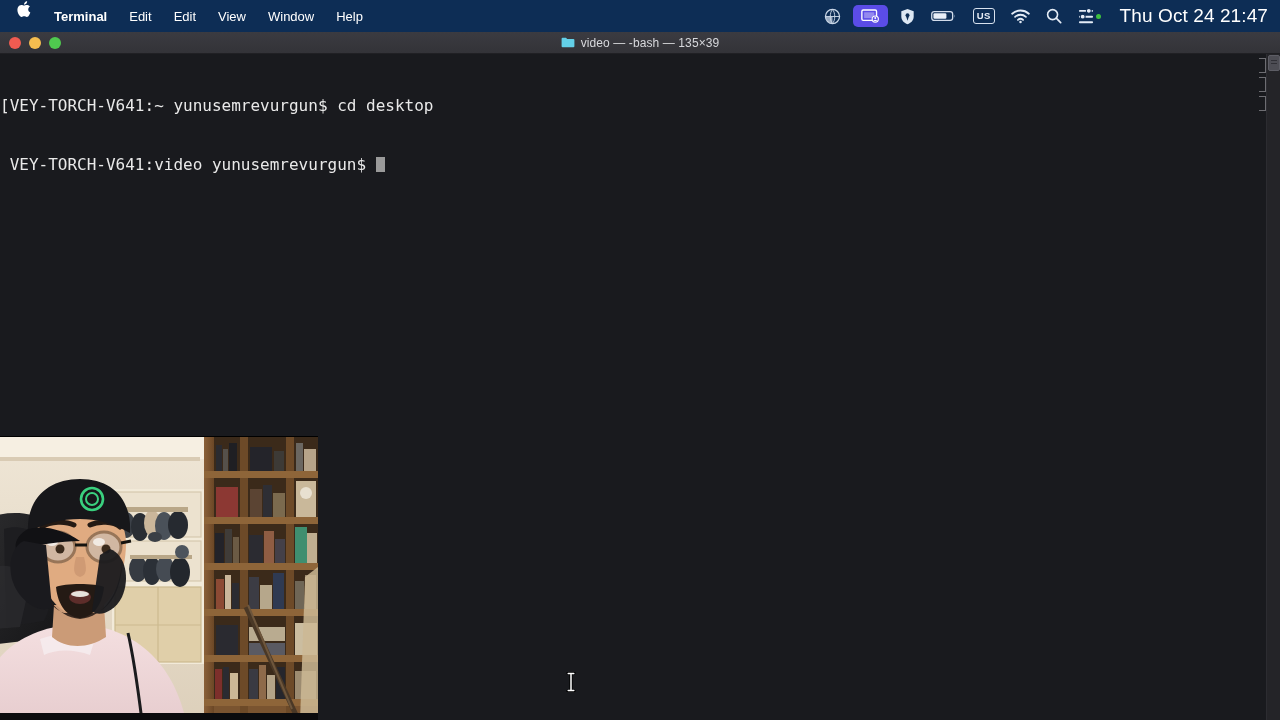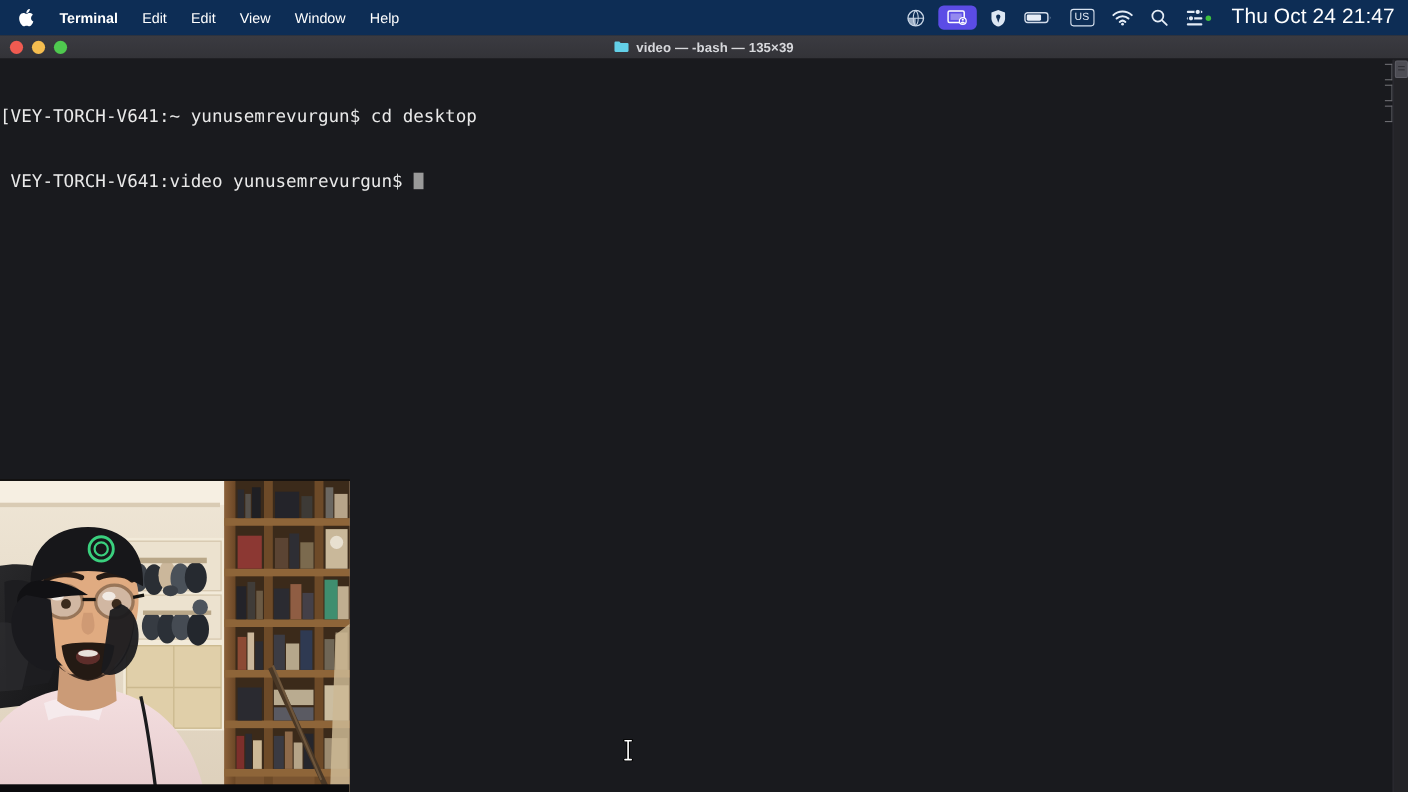--- a/index.html
+++ b/index.html
@@ -11,21 +11,21 @@
   #screen { position:relative; width:1280px; height:720px; background:#1b1b1f; }
 
   
   #menubar {
     position:absolute; top:0; left:0; width:1280px; height:32px;
     background:#0d2d55;
     display:flex; align-items:center;
     color:#f2f4f8; font-size:13px;
     z-index:50;
   }
-  #menubar-left { display:flex; align-items:center; height:100%; padding-left:10px; }
+  #menubar-left { display:flex; align-items:flex-start; height:100%; padding-left:10px; }
   .menu-item {
     padding:0 11px; height:100%; display:flex; align-items:center;
     font-size:13px; color:#ffffff; white-space:nowrap;
   }
   .menu-item.bold { font-weight:bold; }
   .apple-logo { padding:0 12px 0 6px; display:flex; align-items:center; }
   #menubar-right {
     margin-left:auto; display:flex; align-items:center; height:100%;
     padding-right:12px; gap:2px;
   }
@@ -36,21 +36,21 @@
   .status-icon.highlighted {
     background:#5b4ce6; border-radius:5px; height:22px; padding:0 8px;
     margin:0 3px;
   }
   #clock {
     padding-left:10px; font-size:19px; color:#ffffff; white-space:nowrap;
     letter-spacing:0.1px;
   }
   .us-box {
     border:1.3px solid #d8e2ef; border-radius:3px;
-    font-size:9.5px; font-weight:normal; line-height:1;
+    font-size:9.5px; font-weight:bold; line-height:1;
     padding:2.5px 3px; color:#e8eef7; letter-spacing:0.3px;
   }
   .green-dot {
     width:5px; height:5px; border-radius:50%; background:#3ec13e;
     margin-left:2px; align-self:center;
   }
 
   
   #terminal-window {
     position:absolute; top:32px; left:0; width:1280px; height:688px;
@@ -69,21 +69,21 @@
   .tl-close { background:#f05b51; }
   .tl-min   { background:#f5bd4f; }
   .tl-max   { background:#4fc94f; }
   #window-title {
     position:absolute; left:0; right:0; top:0; bottom:0;
     display:flex; align-items:center; justify-content:center;
     gap:6px; pointer-events:none;
   }
   #window-title .folder-icon { display:flex; align-items:center; }
   #window-title .title-text {
-    font-size:12px; font-weight:bold; color:#d7d8dc;
+    font-size:12px; font-weight:normal; color:#d7d8dc;
     font-family:"Liberation Sans", sans-serif; letter-spacing:0.1px;
   }
 
   
   #terminal-body {
     position:relative; flex:1; width:100%;
     background:#191a1e;
     overflow:hidden;
   }
   #terminal-text {

